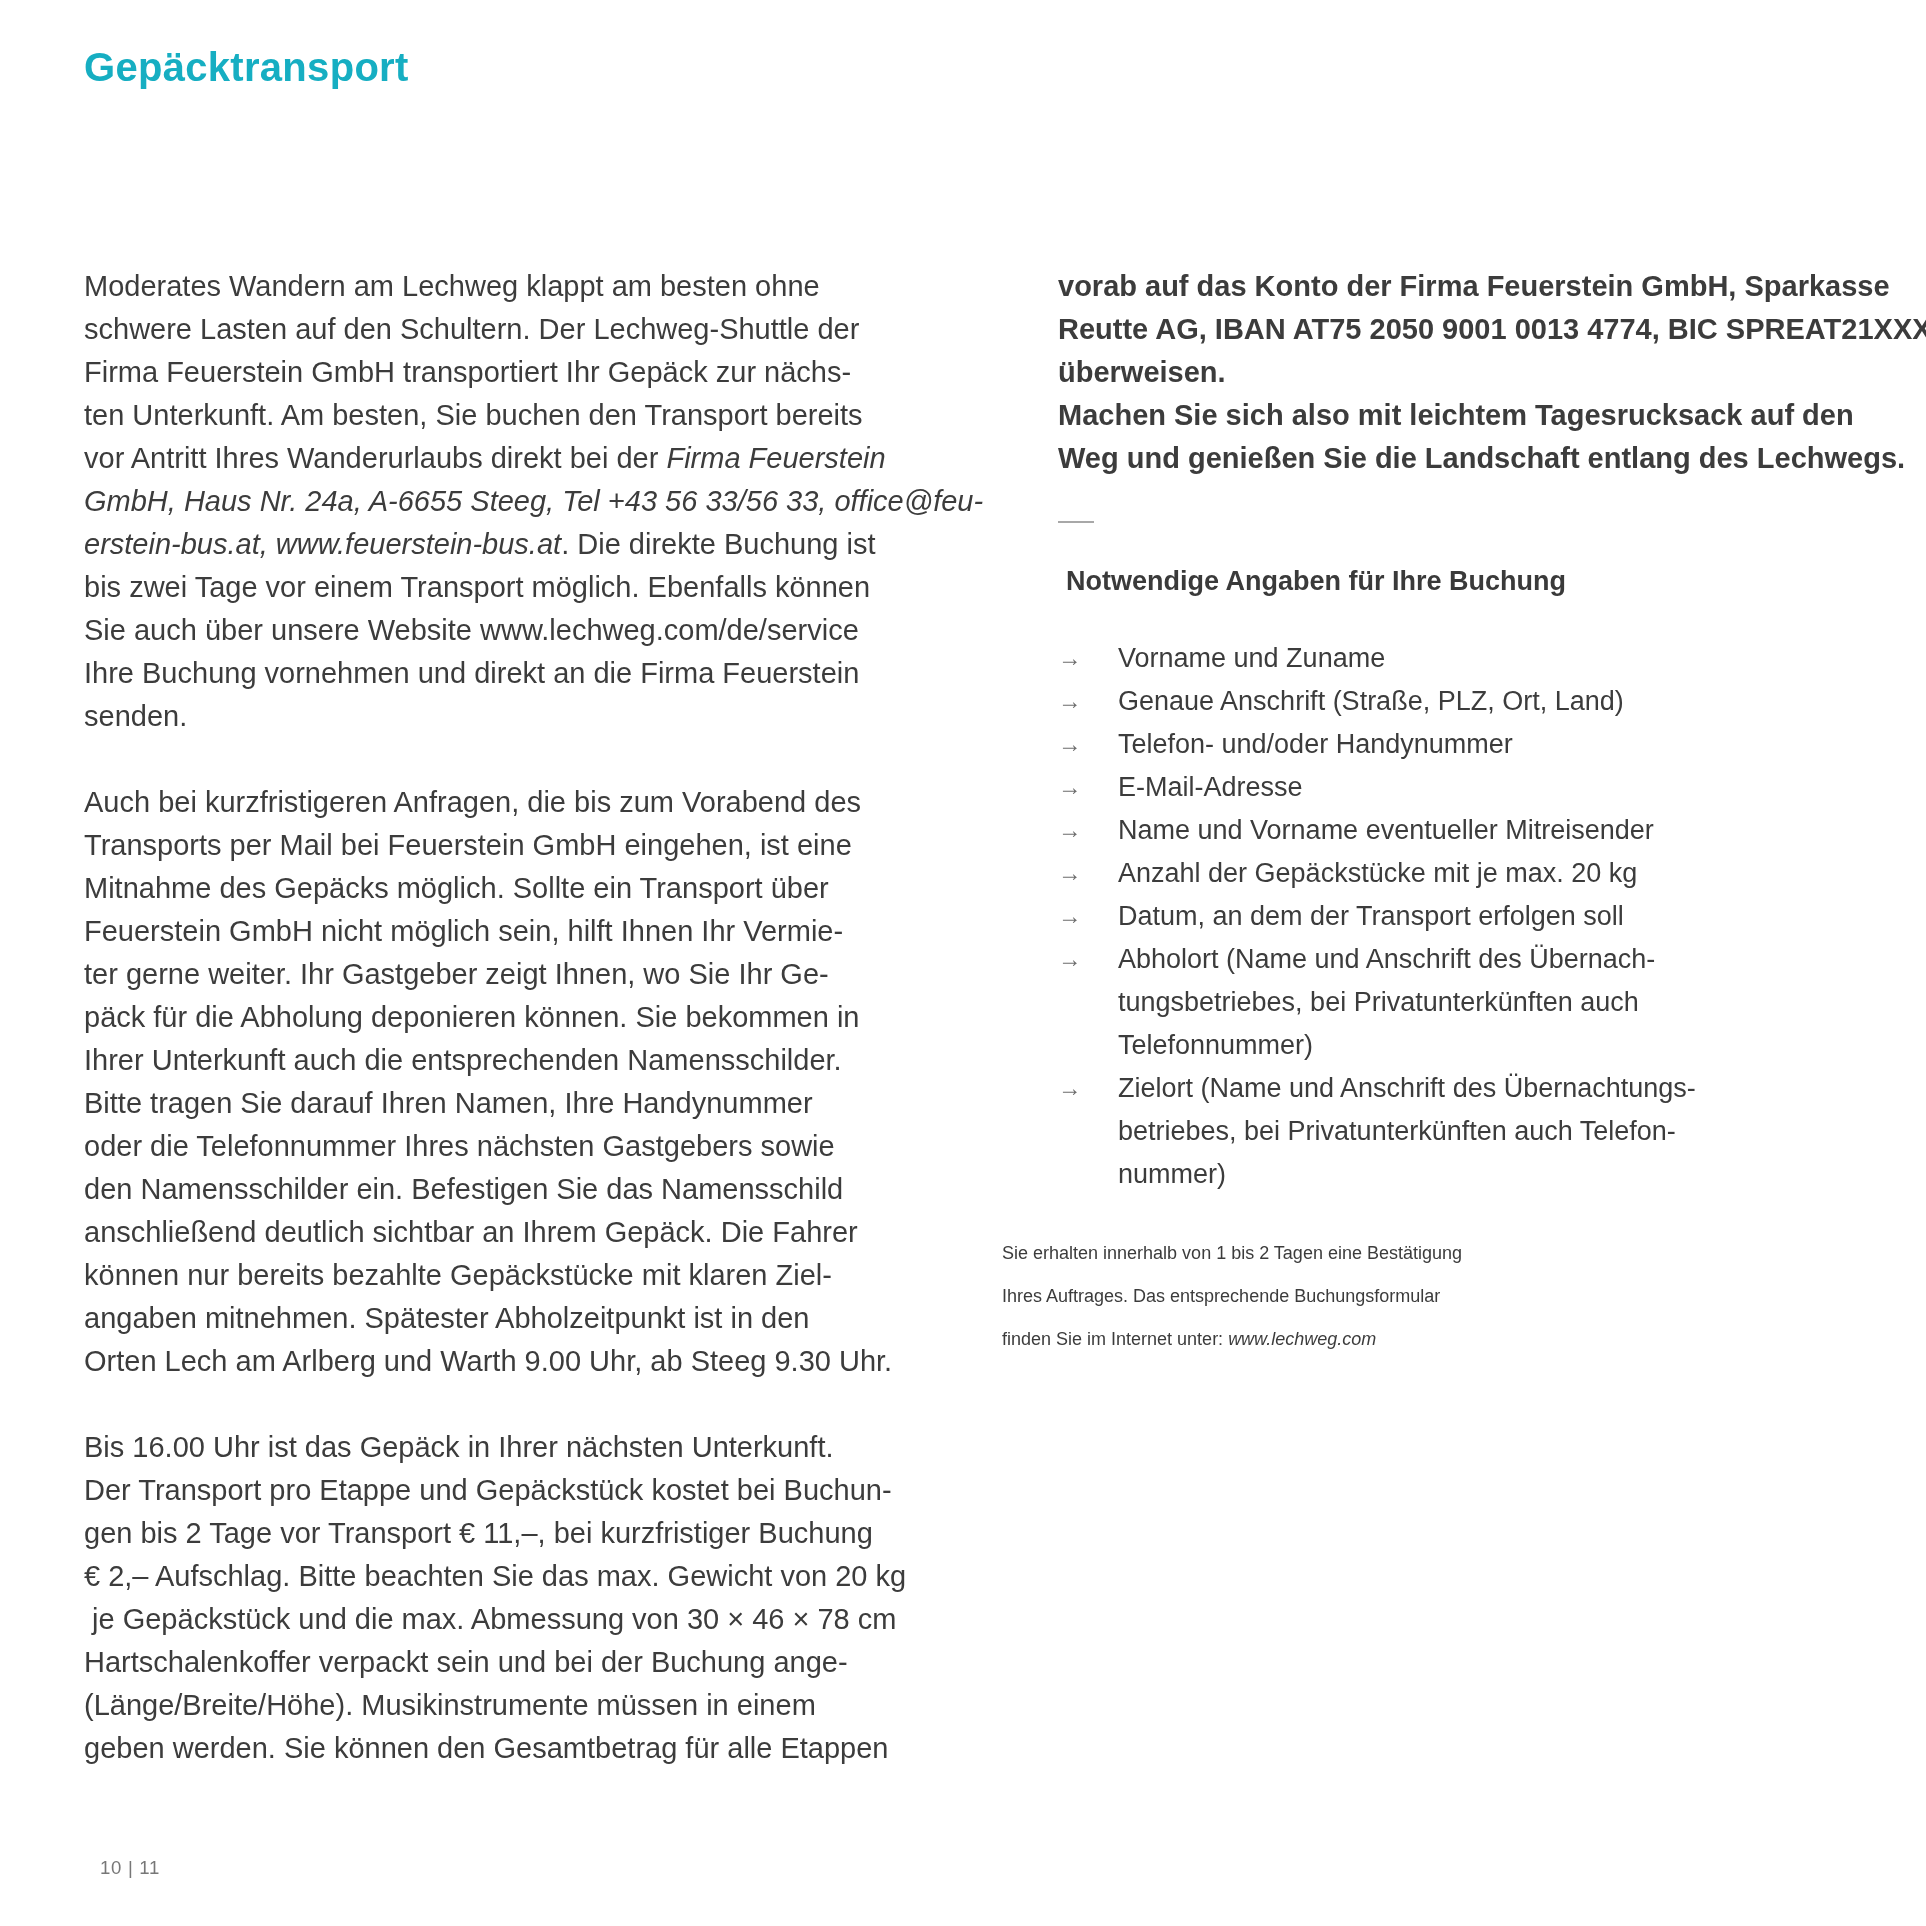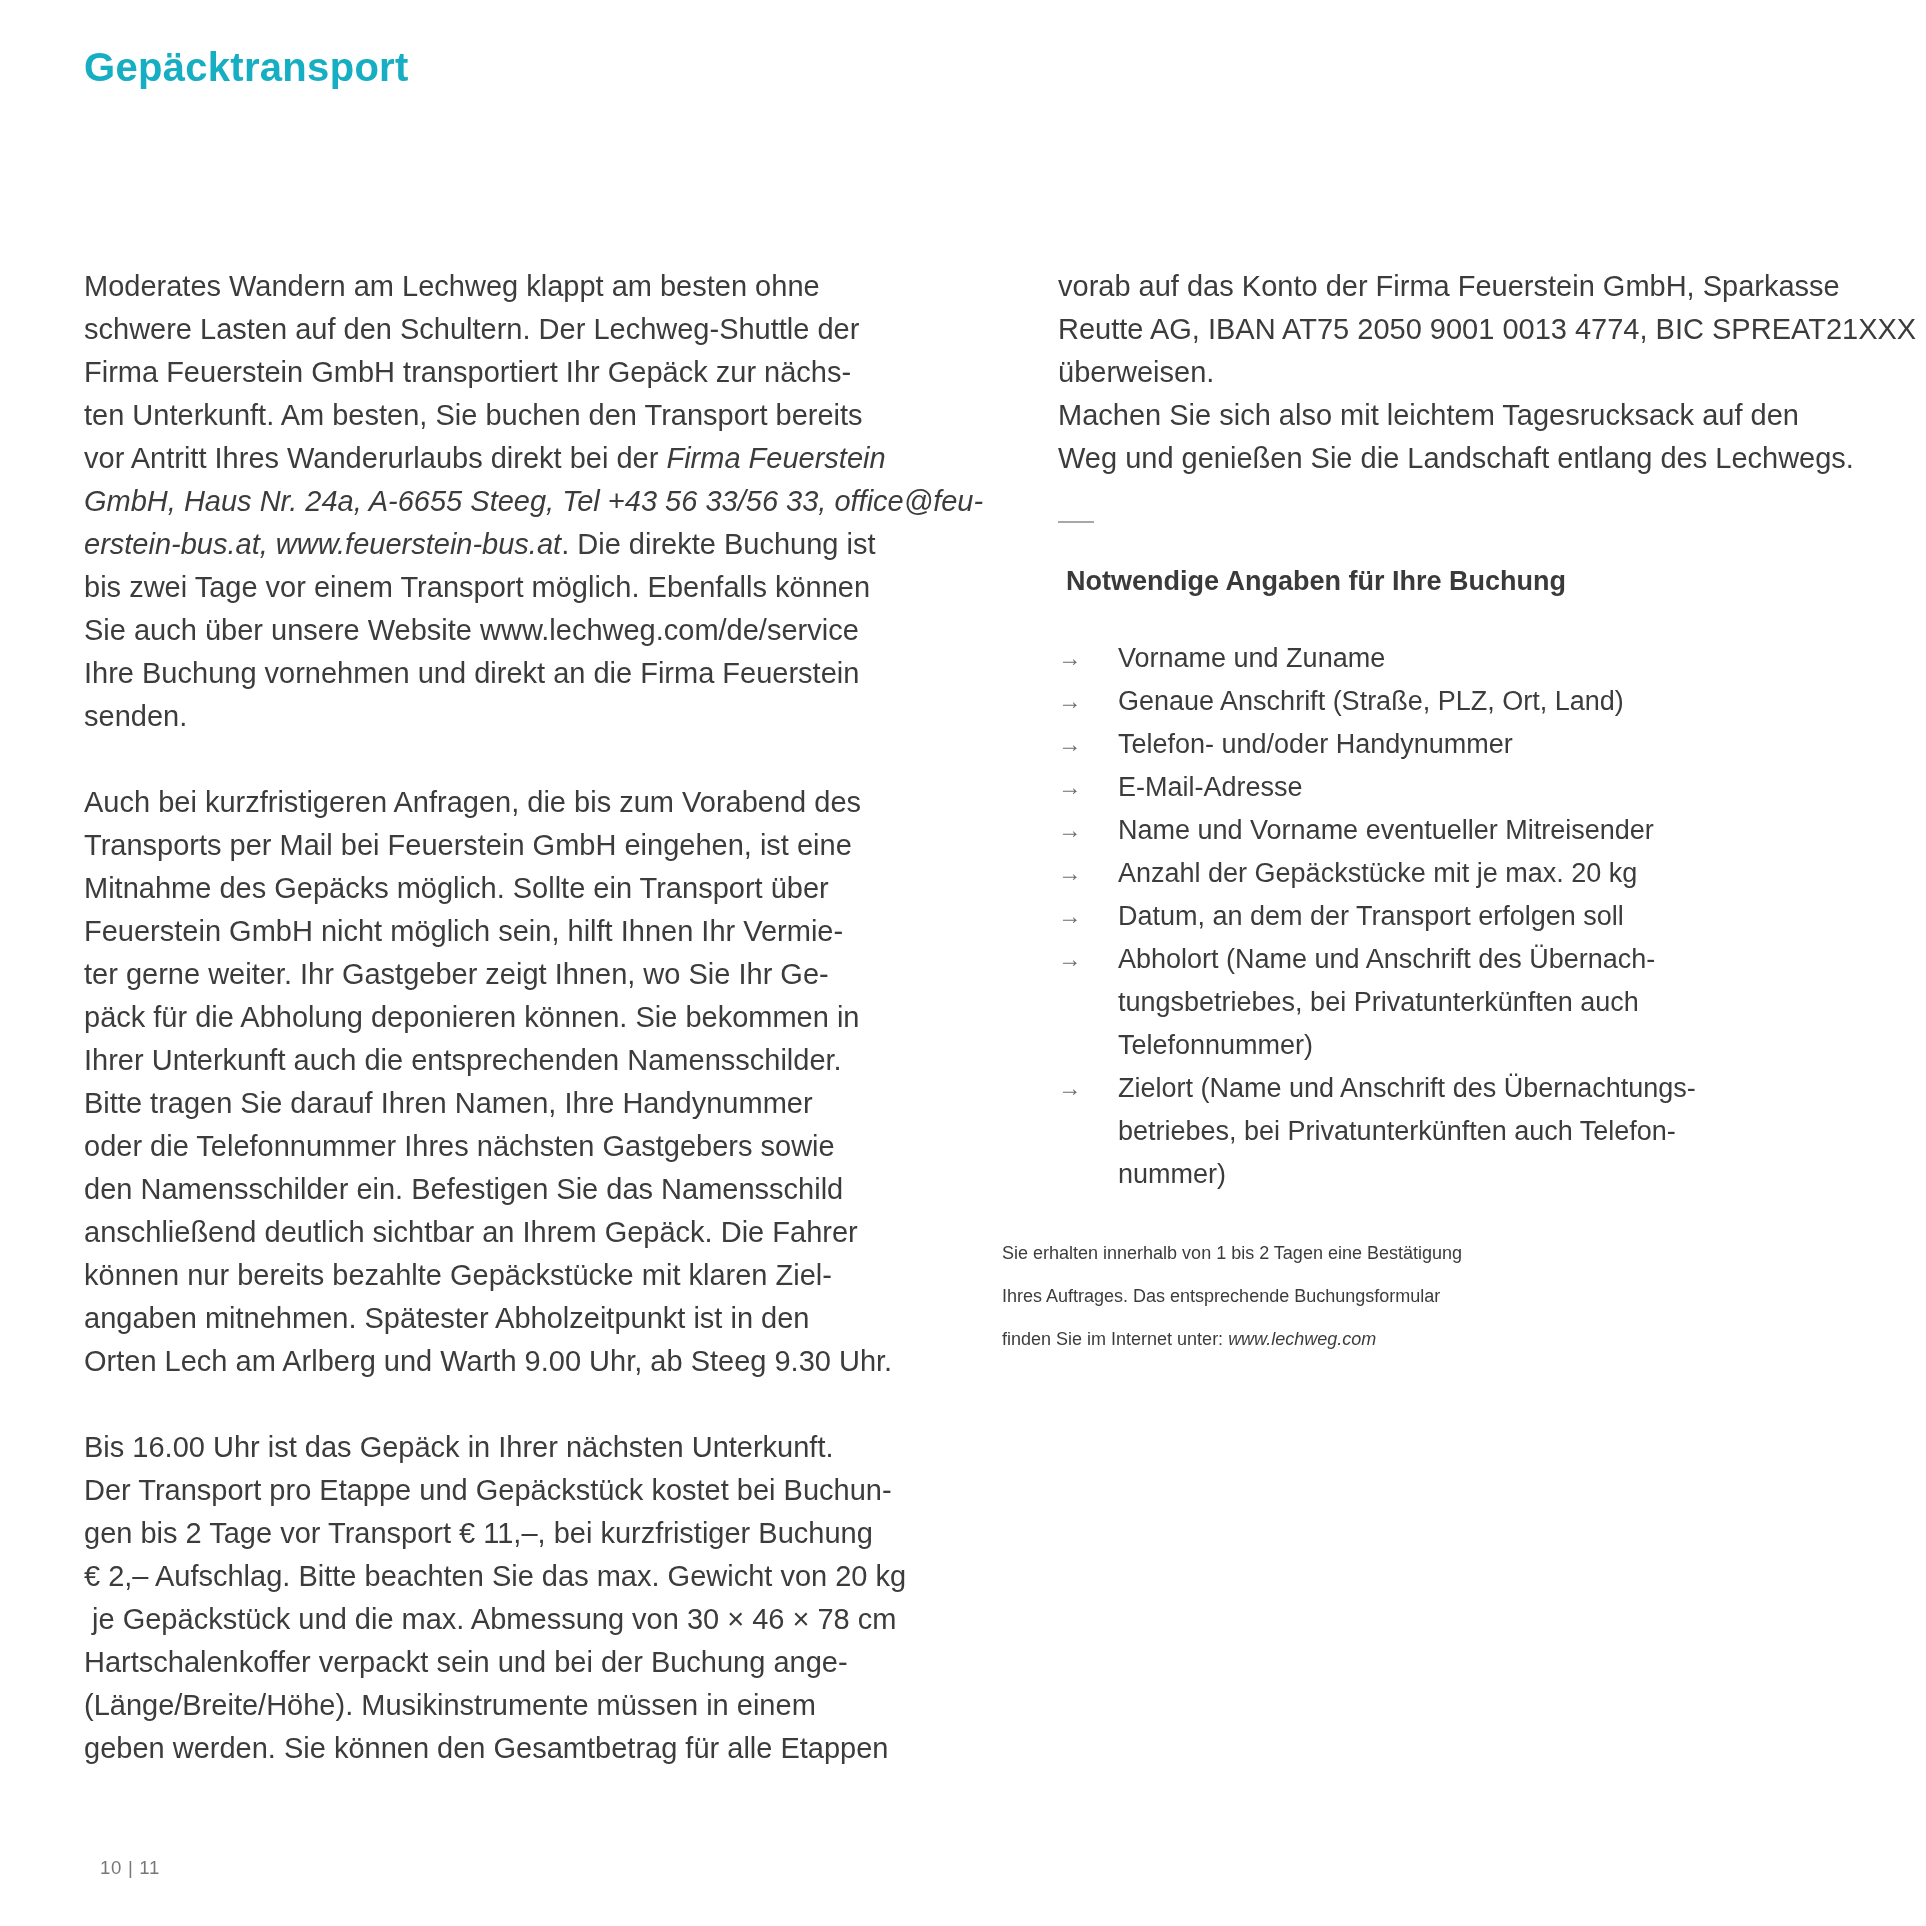--- a/index.html
+++ b/index.html
@@ -2,21 +2,21 @@
 <html style="font-size:11px"><head>
 <meta charset="utf-8">
 <style>
   html, body { margin:0; padding:0; background:#ffffff; }
   body { width:1926px; height:1926px; position:relative; overflow:hidden;
          font-family: "Liberation Sans", "DejaVu Sans", sans-serif; color:#3c3c3c; }
   .title { position:absolute; left:84px; top:43px; margin:0;
            font-size:40px; font-weight:bold; color:#16aec2; letter-spacing:0.3px; line-height:48px;text-align:right; }
   .col { position:absolute; top:253px; font-size:29px; line-height:43px;margin-top:12px; }
   .col-left { left:84px; width:819px; }
-  .col-right { left:1058px; width:812px; }
+  .col-right { left:1058px; width:812px;font-weight:bold; }
   .line { display:block; white-space:nowrap; }
   .gap { display:block; height:43px; }
   em { }
   .sep { position:absolute; left:1058px; top:521px; width:36px; height:2.1px; background:#a8a8a8; }
   .heading { position:absolute; left:1058px; top:552px; font-size:27px; line-height:43px; font-weight:bold; color:#3a3a3a; margin:8px; }
   .list { position:absolute; left:1058px; top:637px; margin:0; padding:0; list-style:none; font-size:27px; line-height:43px; }
   .list li { position:relative; padding-left:60px; }
   .arrow { position:absolute; left:0; top:0; color:#6e6e6e; font-size:23.4px; }
   .outro { position:absolute; left:1002px; top:1232px; font-size:18px; line-height:43px; }
   .pagenum { position:absolute; left:100px; top:1857px; font-size:18.6px; color:#777777; letter-spacing:0.7px; }

